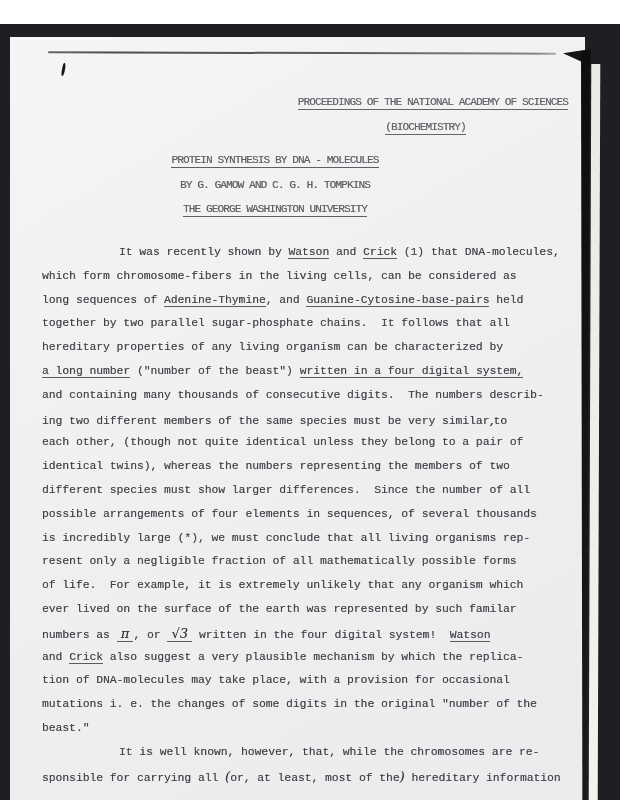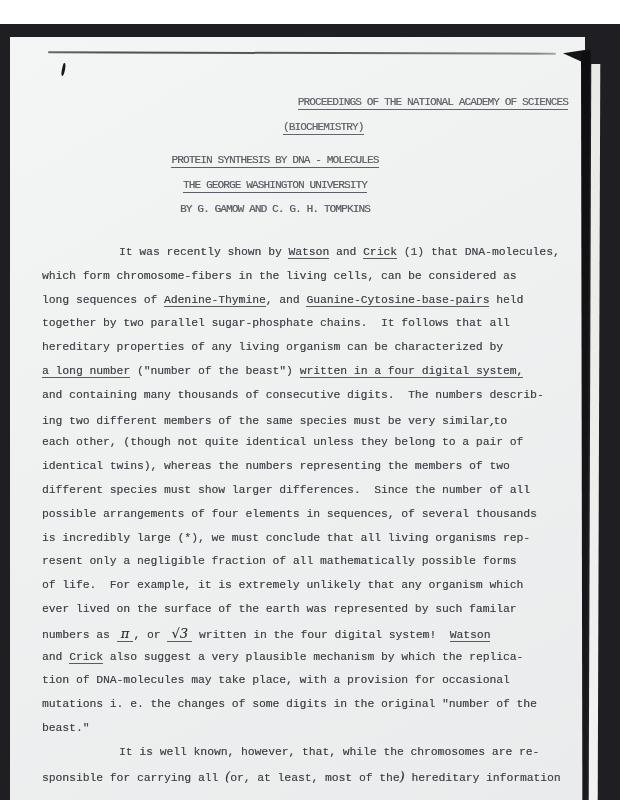--- a/index.html
+++ b/index.html
@@ -20,21 +20,21 @@
   }
   .pen-mark {
     position:absolute; left:52px; top:26px; width:3px; height:13px;
     background:#17171a; border-radius:40% 60% 50% 50%; transform:rotate(12deg);
   }
   .header {
     position:absolute; top:53px; right:17px; width:285px;
     color:#64656c; font-size:11px; letter-spacing:-0.85px; line-height:25px;
   }
   .header .l1 { text-align:right; }
-  .header .l2 { text-align:left; }
+  .header .l2 { text-align:center; }
   .u-full { border-bottom:1px solid currentColor; padding-bottom:1px; }
   .titleblock {
     position:absolute; left:140px; top:111px; width:250px; text-align:center;
     color:#5e5f66; font-size:11px; letter-spacing:-0.85px; line-height:24.5px;
   }
   .bodytext {
     position:absolute; left:32px; top:204px; width:535px;
     color:#404147; font-size:11.3px; line-height:23.8px; white-space:pre;
   }
   .bodytext, .header, .titleblock { text-shadow:0.3px 0.3px 0.6px rgba(72,72,78,0.5); }
@@ -68,22 +68,22 @@
     <div class="scratch"></div>
     <div class="pen-mark"></div>
 
     <div class="header">
       <div class="l1"><span class="u-full">PROCEEDINGS OF THE NATIONAL ACADEMY OF SCIENCES</span></div>
       <div class="l2"><span class="u-full">(BIOCHEMISTRY)</span></div>
     </div>
 
     <div class="titleblock">
       <div><span class="u-full">PROTEIN SYNTHESIS BY DNA - MOLECULES</span></div>
+      <div>BY G. GAMOW AND C. G. H. TOMPKINS</div>
       <div><span class="u-full">THE GEORGE WASHINGTON UNIVERSITY</span></div>
-      <div>BY G. GAMOW AND C. G. H. TOMPKINS</div>
     </div>
 
     <div class="bodytext" id="body-lines"><div class="bline indent"><span>It was recently shown by </span><span class="u">Watson</span><span> and </span><span class="u">Crick</span><span> (1) that DNA-molecules,</span></div><div class="bline"><span>which form chromosome-fibers in the living cells, can be considered as</span></div><div class="bline"><span>long sequences of </span><span class="u">Adenine-Thymine</span><span>, and </span><span class="u">Guanine-Cytosine-base-pairs</span><span> held</span></div><div class="bline"><span>together by two parallel sugar-phosphate chains.  It follows that all</span></div><div class="bline"><span>hereditary properties of any living organism can be characterized by</span></div><div class="bline"><span class="u">a long number</span><span> ("number of the beast") </span><span class="u">written in a four digital system,</span></div><div class="bline"><span>and containing many thousands of consecutive digits.  The numbers describ-</span></div><div class="bline"><span>ing two different members of the same species must be very similar</span><span class="hw">,</span><span>to</span></div><div class="bline"><span>each other, (though not quite identical unless they belong to a pair of</span></div><div class="bline"><span>identical twins), whereas the numbers representing the members of two</span></div><div class="bline"><span>different species must show larger differences.  Since the number of all</span></div><div class="bline"><span>possible arrangements of four elements in sequences, of several thousands</span></div><div class="bline"><span>is incredibly large (*), we must conclude that all living organisms rep-</span></div><div class="bline"><span>resent only a negligible fraction of all mathematically possible forms</span></div><div class="bline"><span>of life.  For example, it is extremely unlikely that any organism which</span></div><div class="bline"><span>ever lived on the surface of the earth was represented by such familar</span></div><div class="bline"><span>numbers as </span><span class="u hw"> π </span><span>, or </span><span class="u hw"> √3 </span><span> written in the four digital system!  </span><span class="u">Watson</span></div><div class="bline"><span>and </span><span class="u">Crick</span><span> also suggest a very plausible mechanism by which the replica-</span></div><div class="bline"><span>tion of DNA-molecules may take place, with a provision for occasional</span></div><div class="bline"><span>mutations i. e. the changes of some digits in the original "number of the</span></div><div class="bline"><span>beast."</span></div><div class="bline indent"><span>It is well known, however, that, while the chromosomes are re-</span></div><div class="bline"><span>sponsible for carrying all </span><span class="hw">(</span><span>or, at least, most of the</span><span class="hw">)</span><span> hereditary information</span></div></div>
   </div>
 
   <div class="edge-wedge"></div>
   <div class="edge-bar"></div>
   <div class="edge-sliver"></div>
 </div>
 

